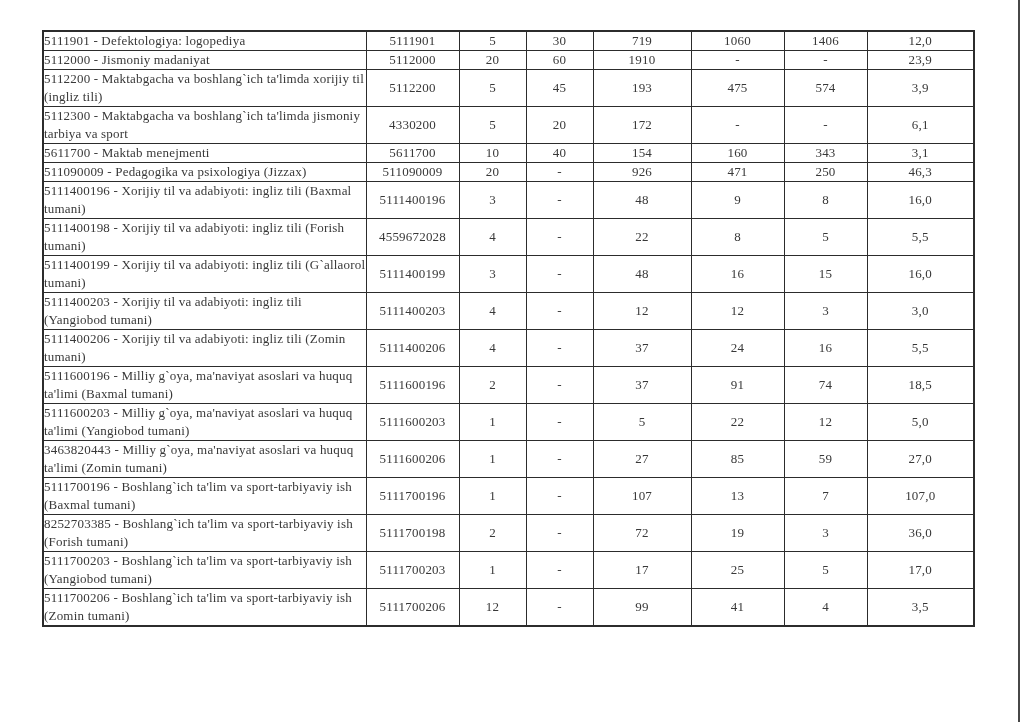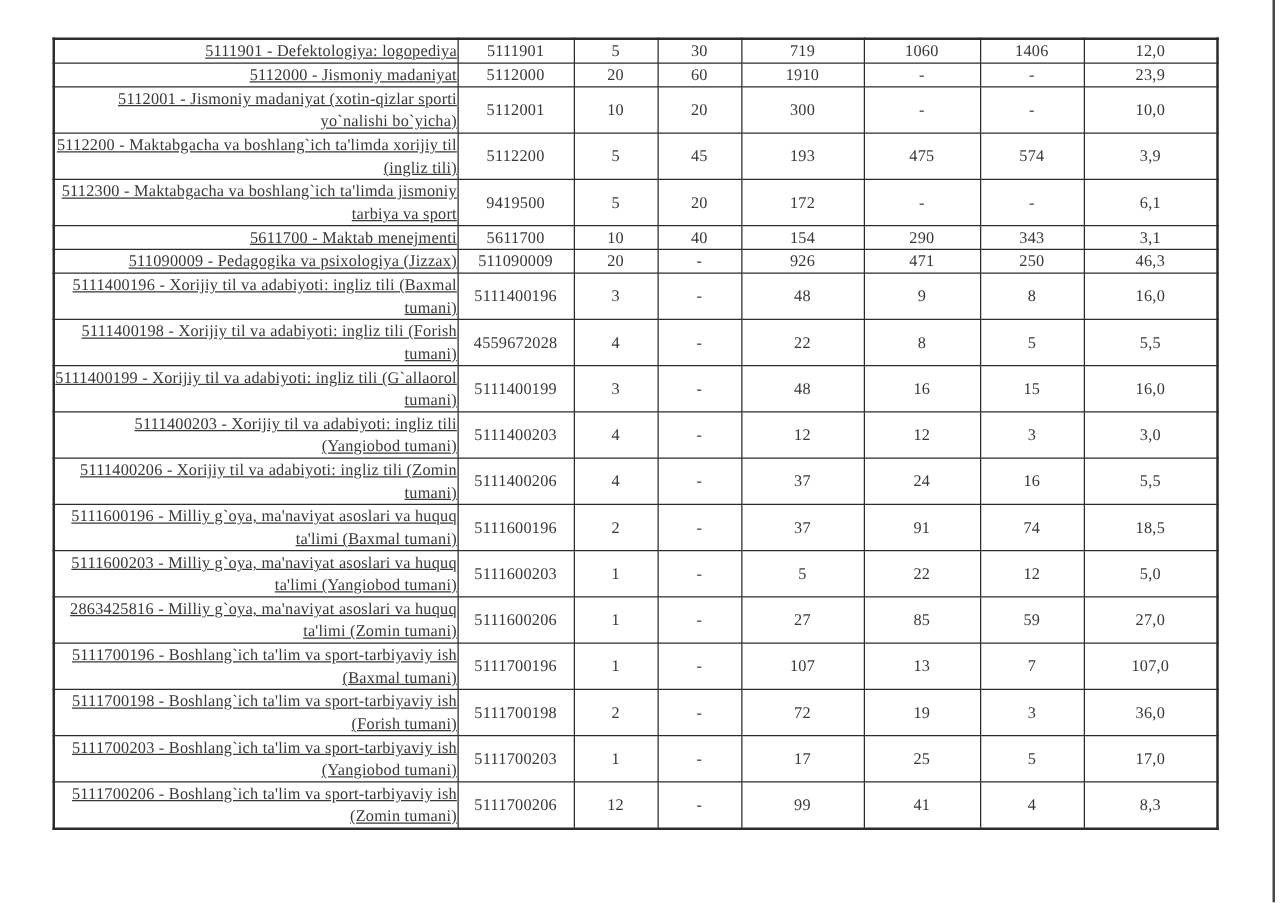--- a/index.html
+++ b/index.html
@@ -40,23 +40,22 @@
     border: 1px solid #2c2c2c;
     vertical-align: middle;
     line-height: 18px;
     padding: 0;
     overflow: hidden;
   }
   table.adm {
     border: 2px solid #2c2c2c;
   }
   td.c0 {
-    text-align: right;
+    text-align: left;
     padding: 0 3px 0 3px;
-    text-decoration: underline;
   }
   td.c1, td.c2, td.c3, td.c4, td.c5, td.c6, td.c7 {
     text-align: center;
   }
   col.w0 { width: 323px; }
   col.w1 { width: 93px; }
   col.w2 { width: 67px; }
   col.w3 { width: 67px; }
   col.w4 { width: 98px; }
   col.w5 { width: 93px; }
@@ -93,56 +92,46 @@
           <td class="c0">5112000 - Jismoniy madaniyat</td>
           <td class="c1">5112000</td>
           <td class="c2">20</td>
           <td class="c3">60</td>
           <td class="c4">1910</td>
           <td class="c5">-</td>
           <td class="c6">-</td>
           <td class="c7">23,9</td>
         </tr>
         <tr>
-          <td class="c0">5112001 - Jismoniy madaniyat (xotin-qizlar sporti yo`nalishi bo`yicha)</td>
-          <td class="c1">5112001</td>
-          <td class="c2">10</td>
-          <td class="c3">20</td>
-          <td class="c4">300</td>
-          <td class="c5">-</td>
-          <td class="c6">-</td>
-          <td class="c7">10,0</td>
-        </tr>
-        <tr>
           <td class="c0">5112200 - Maktabgacha va boshlang`ich ta'limda xorijiy til (ingliz tili)</td>
           <td class="c1">5112200</td>
           <td class="c2">5</td>
           <td class="c3">45</td>
           <td class="c4">193</td>
           <td class="c5">475</td>
           <td class="c6">574</td>
           <td class="c7">3,9</td>
         </tr>
         <tr>
           <td class="c0">5112300 - Maktabgacha va boshlang`ich ta'limda jismoniy tarbiya va sport</td>
-          <td class="c1">9419500</td>
+          <td class="c1">4330200</td>
           <td class="c2">5</td>
           <td class="c3">20</td>
           <td class="c4">172</td>
           <td class="c5">-</td>
           <td class="c6">-</td>
           <td class="c7">6,1</td>
         </tr>
         <tr>
           <td class="c0">5611700 - Maktab menejmenti</td>
           <td class="c1">5611700</td>
           <td class="c2">10</td>
           <td class="c3">40</td>
           <td class="c4">154</td>
-          <td class="c5">290</td>
+          <td class="c5">160</td>
           <td class="c6">343</td>
           <td class="c7">3,1</td>
         </tr>
         <tr>
           <td class="c0">511090009 - Pedagogika va psixologiya (Jizzax)</td>
           <td class="c1">511090009</td>
           <td class="c2">20</td>
           <td class="c3">-</td>
           <td class="c4">926</td>
           <td class="c5">471</td>
@@ -213,41 +202,41 @@
           <td class="c0">5111600203 - Milliy g`oya, ma'naviyat asoslari va huquq ta'limi (Yangiobod tumani)</td>
           <td class="c1">5111600203</td>
           <td class="c2">1</td>
           <td class="c3">-</td>
           <td class="c4">5</td>
           <td class="c5">22</td>
           <td class="c6">12</td>
           <td class="c7">5,0</td>
         </tr>
         <tr>
-          <td class="c0">2863425816 - Milliy g`oya, ma'naviyat asoslari va huquq ta'limi (Zomin tumani)</td>
+          <td class="c0">3463820443 - Milliy g`oya, ma'naviyat asoslari va huquq ta'limi (Zomin tumani)</td>
           <td class="c1">5111600206</td>
           <td class="c2">1</td>
           <td class="c3">-</td>
           <td class="c4">27</td>
           <td class="c5">85</td>
           <td class="c6">59</td>
           <td class="c7">27,0</td>
         </tr>
         <tr>
           <td class="c0">5111700196 - Boshlang`ich ta'lim va sport-tarbiyaviy ish (Baxmal tumani)</td>
           <td class="c1">5111700196</td>
           <td class="c2">1</td>
           <td class="c3">-</td>
           <td class="c4">107</td>
           <td class="c5">13</td>
           <td class="c6">7</td>
           <td class="c7">107,0</td>
         </tr>
         <tr>
-          <td class="c0">5111700198 - Boshlang`ich ta'lim va sport-tarbiyaviy ish (Forish tumani)</td>
+          <td class="c0">8252703385 - Boshlang`ich ta'lim va sport-tarbiyaviy ish (Forish tumani)</td>
           <td class="c1">5111700198</td>
           <td class="c2">2</td>
           <td class="c3">-</td>
           <td class="c4">72</td>
           <td class="c5">19</td>
           <td class="c6">3</td>
           <td class="c7">36,0</td>
         </tr>
         <tr>
           <td class="c0">5111700203 - Boshlang`ich ta'lim va sport-tarbiyaviy ish (Yangiobod tumani)</td>
@@ -260,18 +249,18 @@
           <td class="c7">17,0</td>
         </tr>
         <tr>
           <td class="c0">5111700206 - Boshlang`ich ta'lim va sport-tarbiyaviy ish (Zomin tumani)</td>
           <td class="c1">5111700206</td>
           <td class="c2">12</td>
           <td class="c3">-</td>
           <td class="c4">99</td>
           <td class="c5">41</td>
           <td class="c6">4</td>
-          <td class="c7">8,3</td>
+          <td class="c7">3,5</td>
         </tr>
       </tbody>
   </table>
   <div class="page-edge-line"></div>
 </div>
 
 </body></html>

